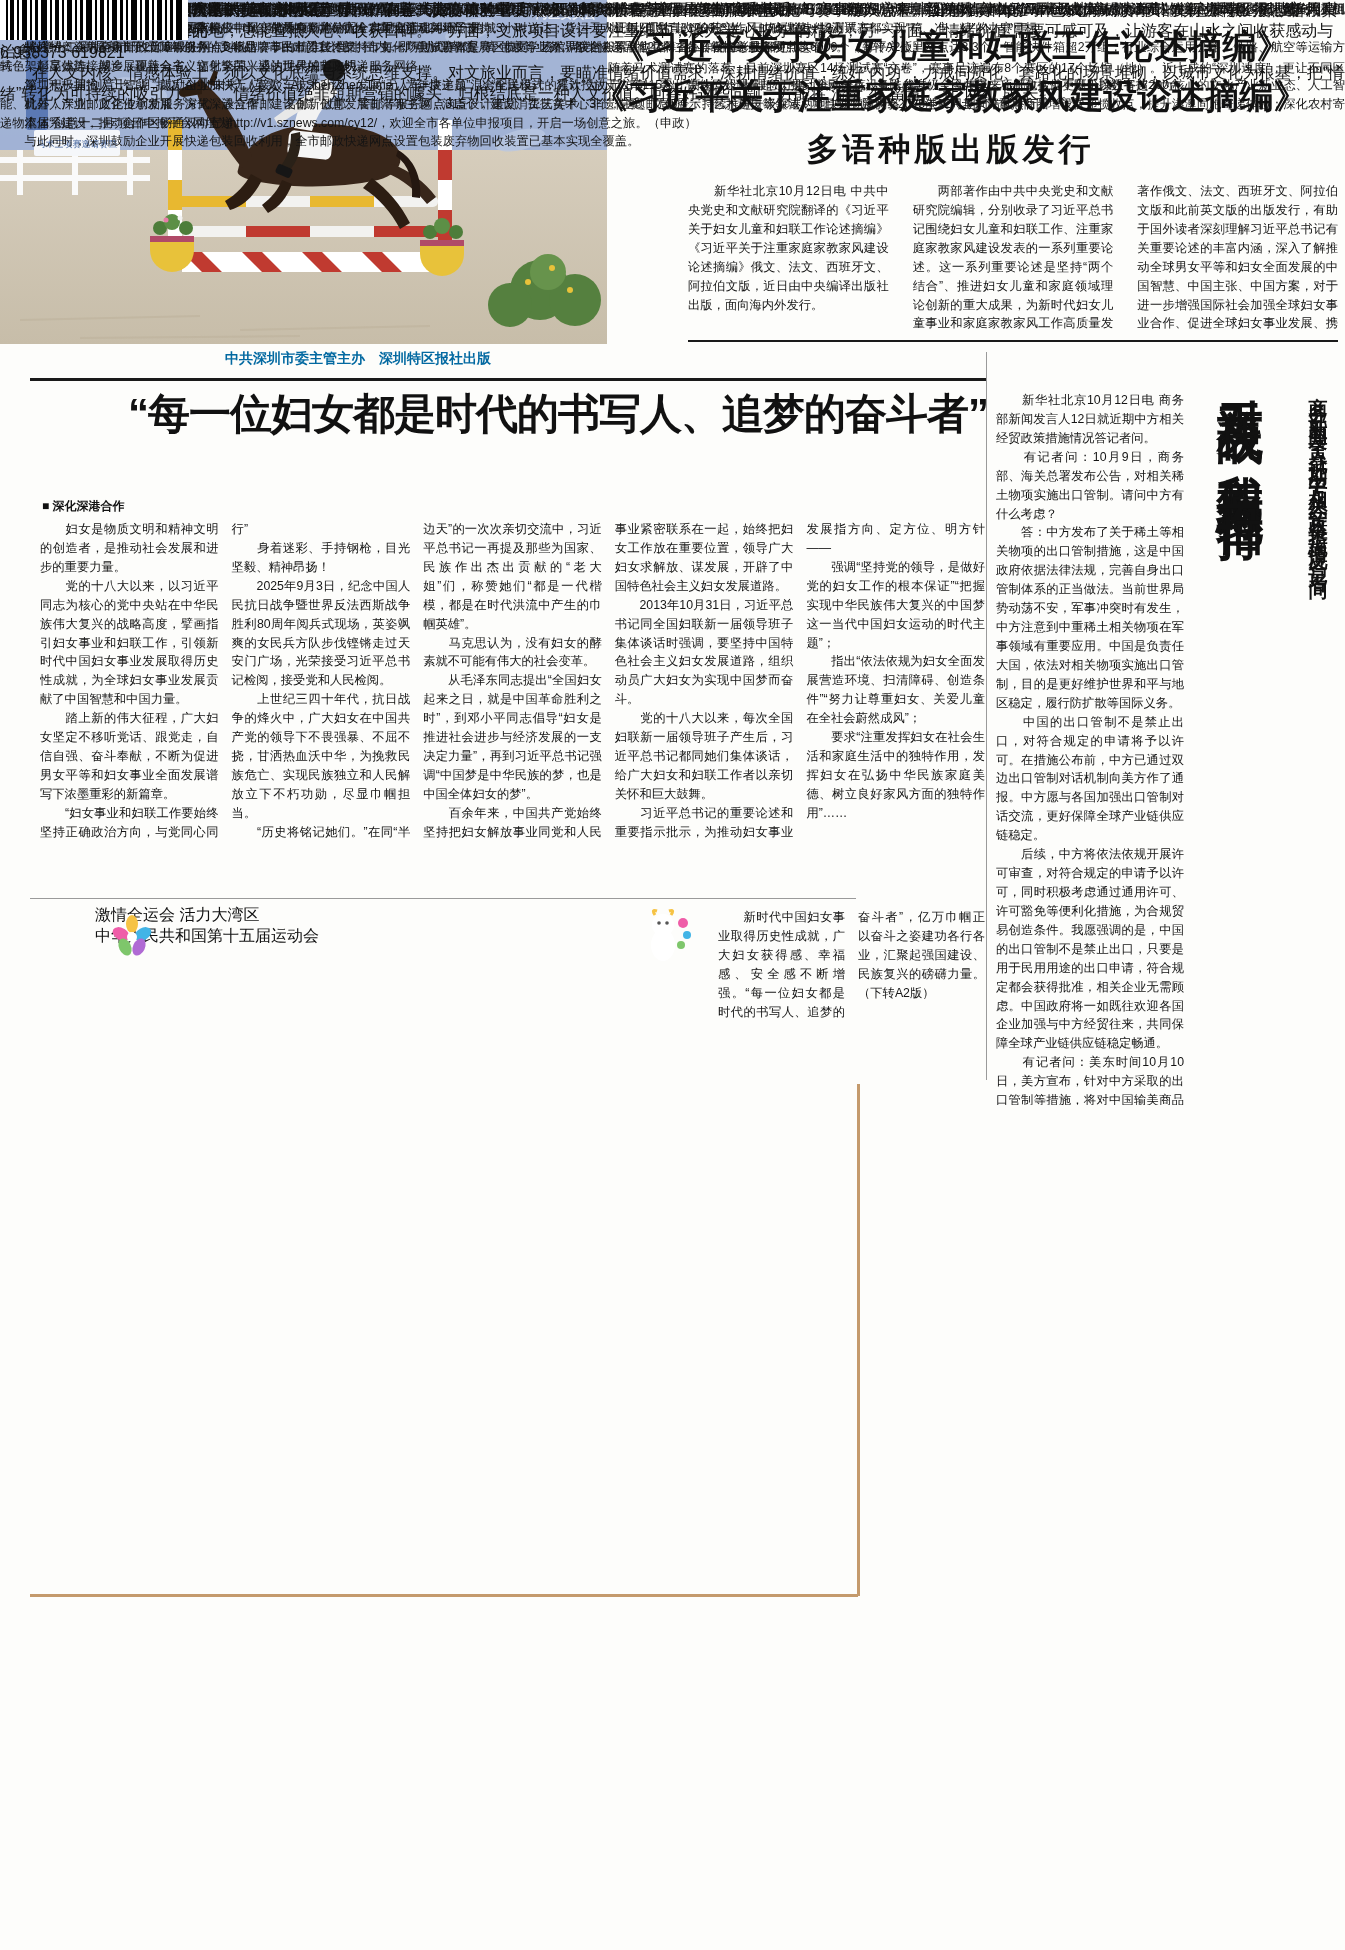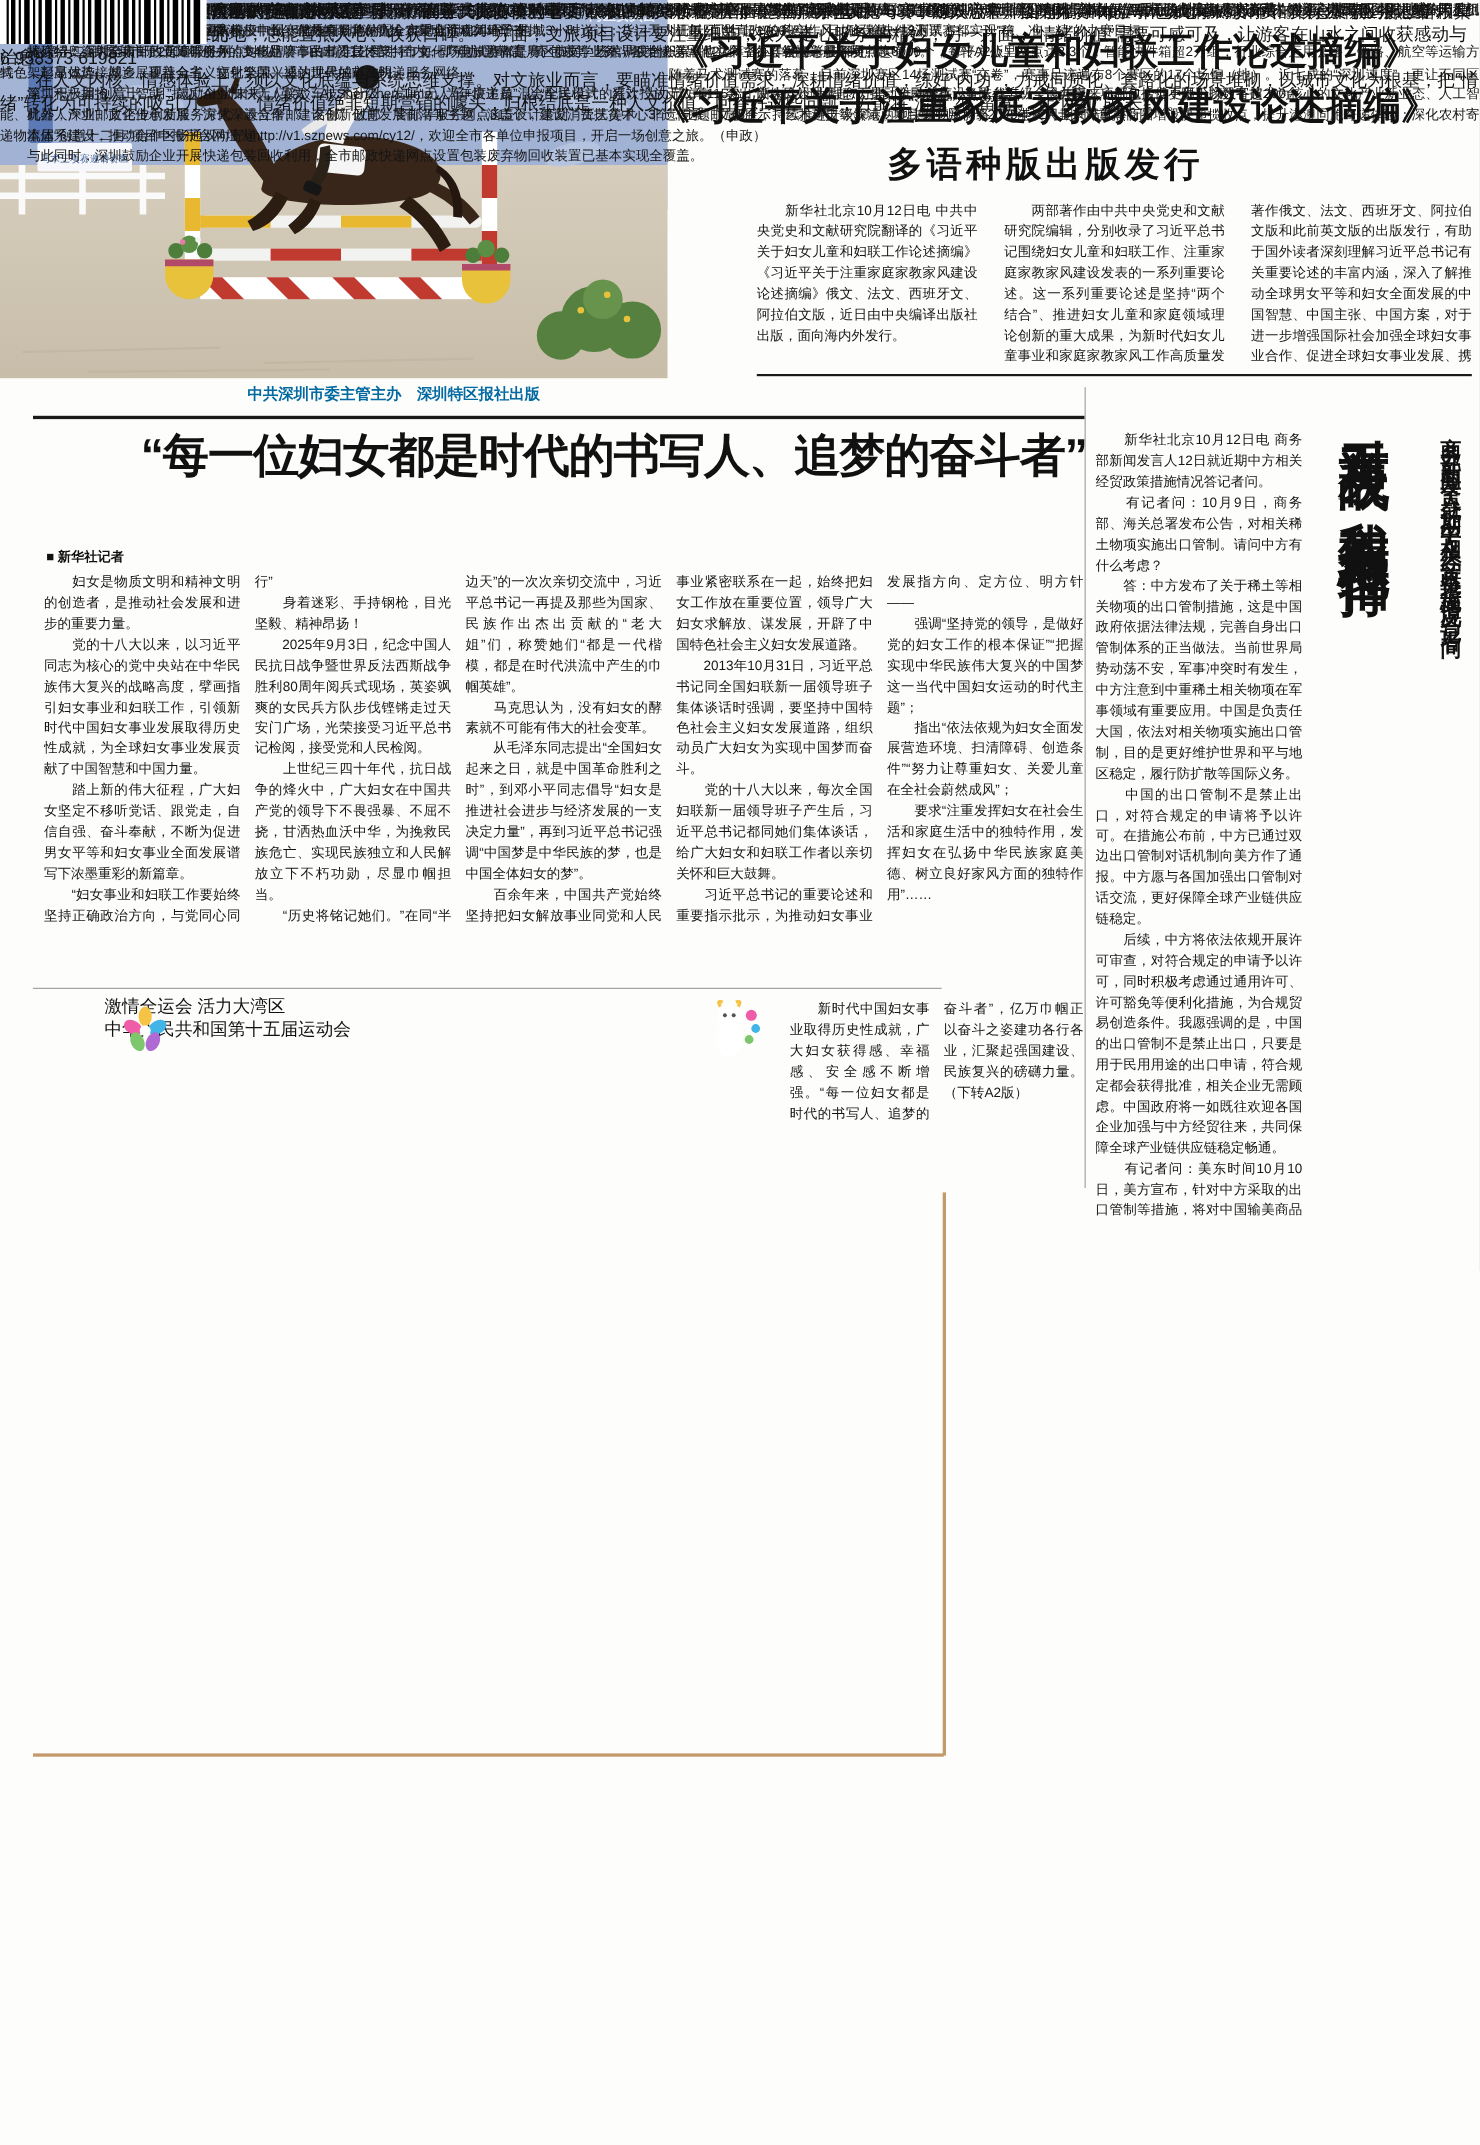--- a/index.html
+++ b/index.html
@@ -195,21 +195,21 @@
   <div class="abs ts-cols">
     <div class="bodytext">　　新华社北京10月12日电  中共中央党史和文献研究院翻译的《习近平关于妇女儿童和妇联工作论述摘编》《习近平关于注重家庭家教家风建设论述摘编》俄文、法文、西班牙文、阿拉伯文版，近日由中央编译出版社出版，面向海内外发行。</div>
     <div class="bodytext">　　两部著作由中共中央党史和文献研究院编辑，分别收录了习近平总书记围绕妇女儿童和妇联工作、注重家庭家教家风建设发表的一系列重要论述。这一系列重要论述是坚持“两个结合”、推进妇女儿童和家庭领域理论创新的重大成果，为新时代妇女儿童事业和家庭家教家风工作高质量发展提供了强大思想武器和科学行动指南。
 　　在全球妇女峰会召开前夕，两部</div>
     <div class="bodytext">著作俄文、法文、西班牙文、阿拉伯文版和此前英文版的出版发行，有助于国外读者深刻理解习近平总书记有关重要论述的丰富内涵，深入了解推动全球男女平等和妇女全面发展的中国智慧、中国主张、中国方案，对于进一步增强国际社会加强全球妇女事业合作、促进全球妇女事业发展、携手共建人类命运共同体的共同认识，具有重要意义。</div>
   </div>
   <div class="abs rule-right"></div>
   <div class="abs rule-main"></div>
 
   <div class="abs wm-head">“每一位妇女都是时代的书写人、追梦的奋斗者”</div>
-  <div class="abs wm-byline">■ 新华社记者</div>
+  <div class="abs wm-byline">■ 深化深港合作</div>
   <div class="abs wm-body bodytext">　　妇女是物质文明和精神文明的创造者，是推动社会发展和进步的重要力量。
 　　党的十八大以来，以习近平同志为核心的党中央站在中华民族伟大复兴的战略高度，擘画指引妇女事业和妇联工作，引领新时代中国妇女事业发展取得历史性成就，为全球妇女事业发展贡献了中国智慧和中国力量。
 　　踏上新的伟大征程，广大妇女坚定不移听党话、跟党走，自信自强、奋斗奉献，不断为促进男女平等和妇女事业全面发展谱写下浓墨重彩的新篇章。
 　　“妇女事业和妇联工作要始终坚持正确政治方向，与党同心同行”
 　　身着迷彩、手持钢枪，目光坚毅、精神昂扬！
 　　2025年9月3日，纪念中国人民抗日战争暨世界反法西斯战争胜利80周年阅兵式现场，英姿飒爽的女民兵方队步伐铿锵走过天安门广场，光荣接受习近平总书记检阅，接受党和人民检阅。
 　　上世纪三四十年代，抗日战争的烽火中，广大妇女在中国共产党的领导下不畏强暴、不屈不挠，甘洒热血沃中华，为挽救民族危亡、实现民族独立和人民解放立下不朽功勋，尽显巾帼担当。
 　　“历史将铭记她们。”在同“半边天”的一次次亲切交流中，习近平总书记一再提及那些为国家、民族作出杰出贡献的“老大姐”们，称赞她们“都是一代楷模，都是在时代洪流中产生的巾帼英雄”。
 　　马克思认为，没有妇女的酵素就不可能有伟大的社会变革。
 　　从毛泽东同志提出“全国妇女起来之日，就是中国革命胜利之时”，到邓小平同志倡导“妇女是推进社会进步与经济发展的一支决定力量”，再到习近平总书记强调“中国梦是中华民族的梦，也是中国全体妇女的梦”。

